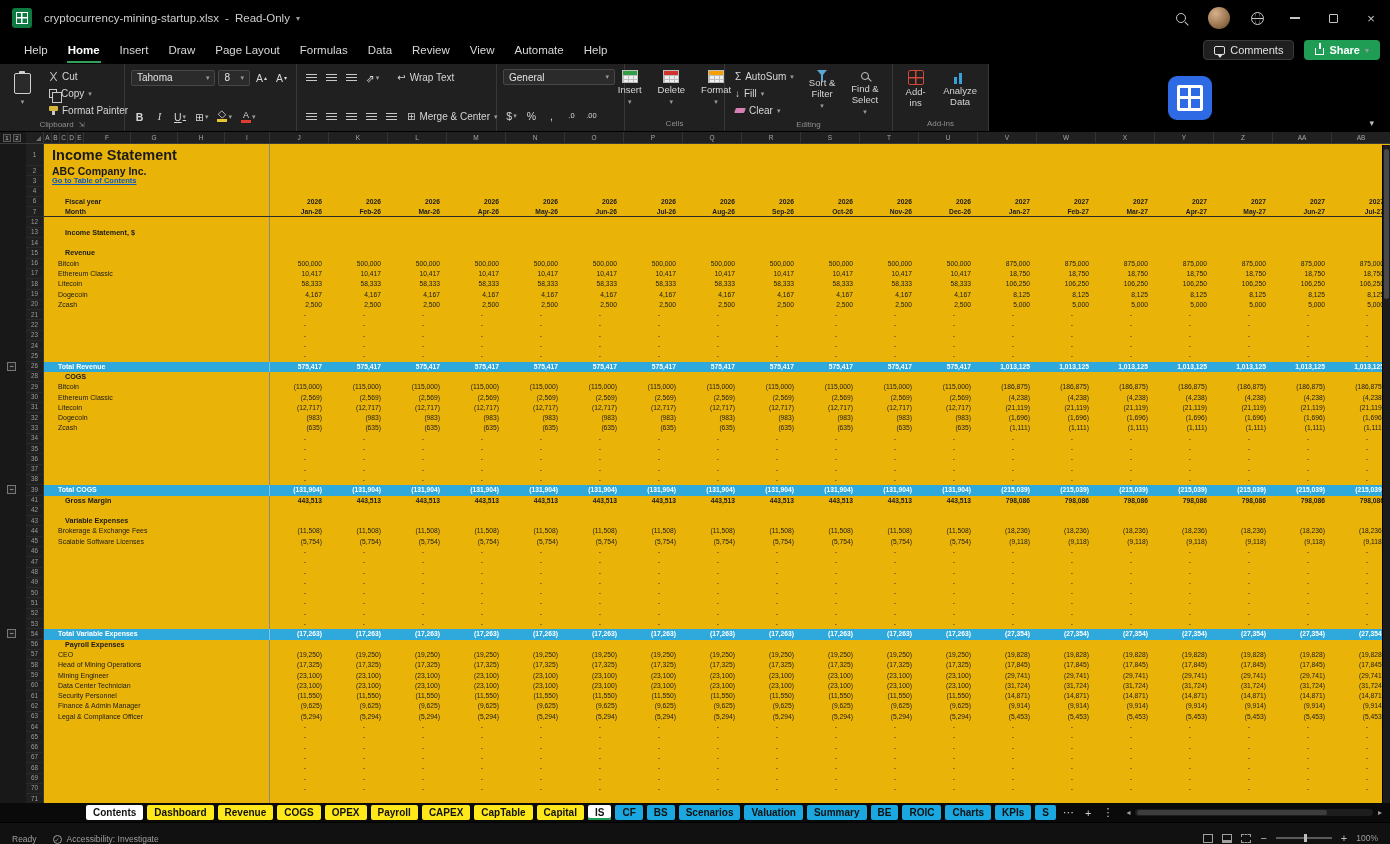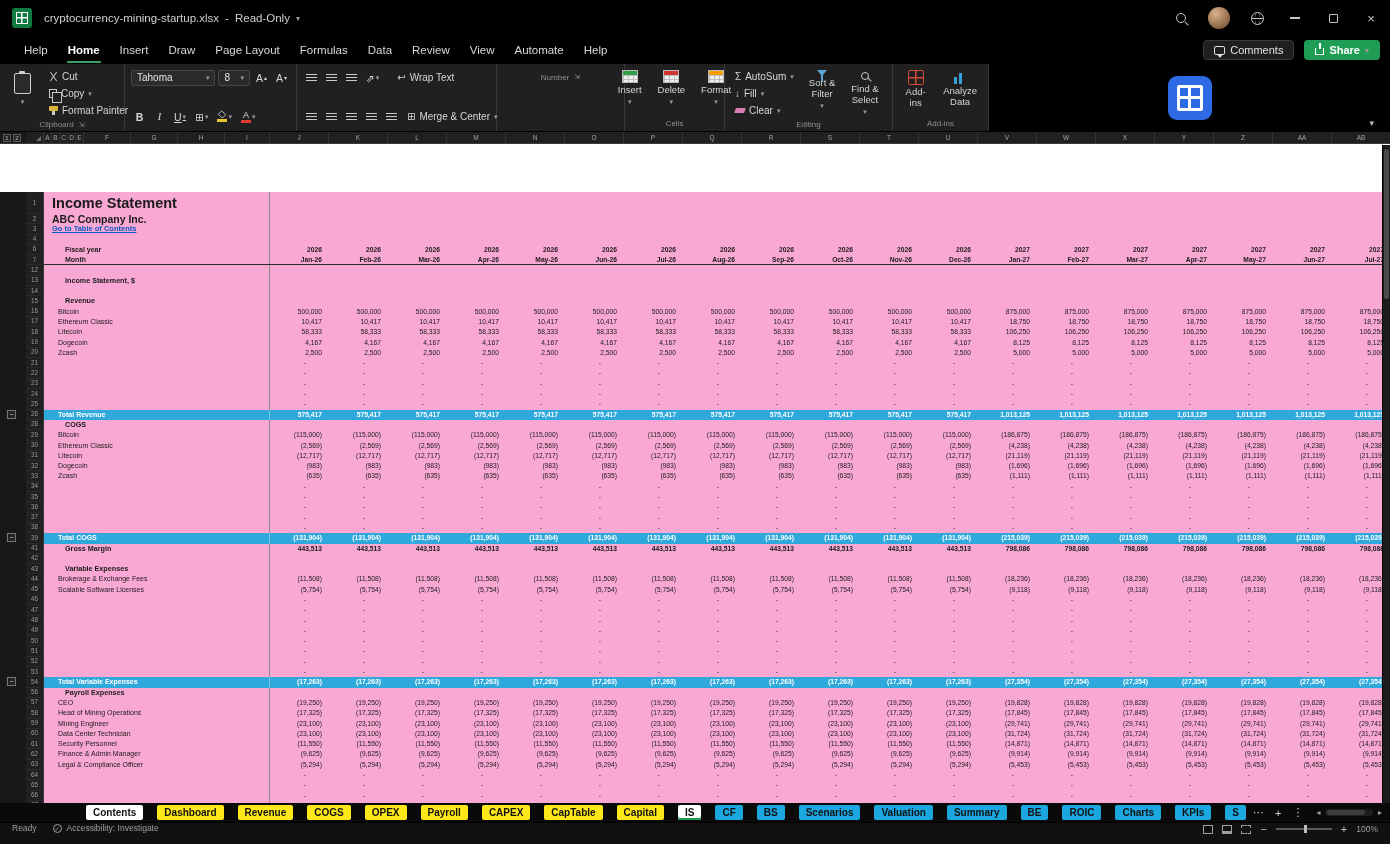--- a/index.html
+++ b/index.html
@@ -98,21 +98,21 @@
   .ribbon-collapse { position:absolute; right:16px; bottom:3px; color:#bdbdbd; font-size:9px; }
 
   
   .sheet-area { flex:1; position:relative; background:#fff; overflow:hidden; display:flex; flex-direction:column; }
   .col-headers { height:12px; flex:0 0 12px; background:#202020; display:flex; color:#a6a6a6; font-size:6.5px; border-bottom:1px solid #3a3a3a; }
   .ch-gutter { width:26px; flex:0 0 26px; display:flex; align-items:center; gap:2px; padding-left:3px; background:#181818; }
   .lvl { width:8px; height:8px; border:1px solid #5a5a5a; display:flex; align-items:center; justify-content:center; font-size:6px; color:#bbb; background:#242424; }
   .ch-corner { width:18px; flex:0 0 18px; border-right:1px solid #383838; position:relative; }
   .ch-corner::after { content:""; position:absolute; right:2px; bottom:2px; border-left:5px solid transparent; border-bottom:5px solid #6e6e6e; }
   .ch { display:flex; align-items:center; justify-content:center; border-right:1px solid #333; height:100%; overflow:hidden; flex:0 0 auto; }
-  .grid { flex:1; overflow:hidden; background:#f9a8d4;margin-top:48px; }
+  .grid { flex:1; overflow:hidden; background:#eab308; }
   .row { display:flex; height:10.3px; line-height:10.3px; flex-shrink:0; }
   .row.tall { height:22px; line-height:22px; }
   .gutter { width:26px; flex:0 0 26px; background:#181818; position:relative; }
   .obox { position:absolute; left:7px; top:0; width:9px; height:9px; border:1px solid #777; color:#ddd; font-size:7px; line-height:7px; text-align:center; background:#222; }
   .rn { width:18px; flex:0 0 18px; background:#202020; color:#9c9c9c; font-size:6.3px; display:flex; align-items:center; justify-content:center; border-bottom:1px solid #2a2a2a; border-right:1px solid #383838; }
   .rowbody { flex:1; display:flex; color:#1a1a1a; min-width:0; }
   .lbl { width:226px; flex:0 0 226px; border-right:1px solid #8a8a8a; white-space:nowrap; overflow:visible; font-size:7px; padding-left:8px; }
   .cell { width:59px; flex:0 0 59px; text-align:right; padding-right:7px; font-size:6.7px; overflow:hidden; }
   .r-title .lbl { font-size:14.5px; font-weight:bold; }
   .r-subtitle .lbl { font-size:10.5px; font-weight:bold; }
@@ -135,21 +135,21 @@
   .tab-yellow { background:#ffe81a; }
   .tab-blue { background:#1ba7e0; }
   .tab-active { background:#fff; box-shadow:inset 0 -2px 0 #1f9d55; }
   .tab-ctrl { color:#cfcfcf; font-size:11px; padding:0 4px; flex:0 0 auto; }
   .tab-scroll { display:flex; align-items:center; gap:5px; flex:1; margin:0 8px 0 6px; min-width:0; }
   .t-arrow { color:#9f9f9f; font-size:8px; flex:0 0 auto; }
   .track { flex:1; height:7px; background:#1d1d1d; border-radius:4px; position:relative; }
   .thumb { position:absolute; left:2px; top:1px; bottom:1px; width:80%; background:#3d3d3d; border-radius:3px; }
 
   
-  .statusbar { height:22px; flex:0 0 22px; background:#111; display:flex; align-items:flex-start; padding:0 12px; color:#9f9f9f; font-size:8.5px; border-top:1px solid #000; gap:16px; }
+  .statusbar { height:22px; flex:0 0 22px; background:#111; display:flex; align-items:flex-end; padding:0 12px; color:#9f9f9f; font-size:8.5px; border-top:1px solid #000; gap:16px; }
   .acc { display:flex; align-items:center; gap:5px; }
   .ic-acc { width:9px; height:9px; border:1px solid #9f9f9f; border-radius:50%; display:flex; align-items:center; justify-content:center; font-size:6px; }
   .sb-right { margin-left:auto; display:flex; align-items:center; gap:9px; }
   .vw { width:10px; height:9px; border:1px solid #9f9f9f; }
   .vw2 { border-bottom-width:3px; }
   .vw3 { border-style:dashed; }
   .zbtn { font-size:11px; color:#bdbdbd; }
   .zslider { width:56px; height:2px; background:#5a5a5a; position:relative; }
   .zthumb { position:absolute; left:50%; top:-3px; width:3px; height:8px; background:#bdbdbd; }
 </style>
@@ -346,20 +346,46 @@
             </div>
         </div>
       </div>
       <div class="rg-label">
           <span>Alignment</span>
           <span class="launcher">⇲</span>
         </div>
     </div>
 
     <div class="rgroup g-number">
+      <div style="flex:1">
+        <div class="rrow">
+          <div class="sel" style="width:112px">
+              <span>General</span>
+              <span class="chev">▾</span>
+            </div>
+        </div>
+        <div class="rrow">
+          <div class="fmt-btn">
+              <span>$</span>
+              <span class="chev">▾</span>
+            </div>
+          <div class="fmt-btn">
+              <span>%</span>
+            </div>
+          <div class="fmt-btn">
+              <span>,</span>
+            </div>
+          <div class="fmt-btn" style="font-size:7.5px">
+              <span>.0</span>
+            </div>
+          <div class="fmt-btn" style="font-size:7.5px">
+              <span>.00</span>
+            </div>
+        </div>
+      </div>
       <div class="rg-label">
           <span>Number</span>
           <span class="launcher">⇲</span>
         </div>
     </div>
 
     <div class="rgroup g-cells">
       <div class="rg-content" style="justify-content:center">
         <div class="vbtn"><span class="ic-grid ig-green"></span><span>Insert</span><span class="chev">▾</span></div>
         <div class="vbtn"><span class="ic-grid ig-red"></span><span>Delete</span><span class="chev">▾</span></div>
@@ -2098,21 +2124,21 @@
             <div class="cell"></div>
           </div>
         </div>
       </div>
     <div class="vscroll">
         <div class="vthumb"></div>
       </div>
   </div>
 
   <div class="tabbar">
-    <div id="tabsWrap" style="display:flex;align-items:center;gap:14px;flex:0 1 auto;overflow:hidden;">
+    <div id="tabsWrap" style="display:flex;align-items:center;gap:4px;flex:0 1 auto;overflow:hidden;">
         <div class="tab tab-white">Contents</div>
         <div class="tab tab-yellow">Dashboard</div>
         <div class="tab tab-yellow">Revenue</div>
         <div class="tab tab-yellow">COGS</div>
         <div class="tab tab-yellow">OPEX</div>
         <div class="tab tab-yellow">Payroll</div>
         <div class="tab tab-yellow">CAPEX</div>
         <div class="tab tab-yellow">CapTable</div>
         <div class="tab tab-yellow">Capital</div>
         <div class="tab tab-active">IS</div>

